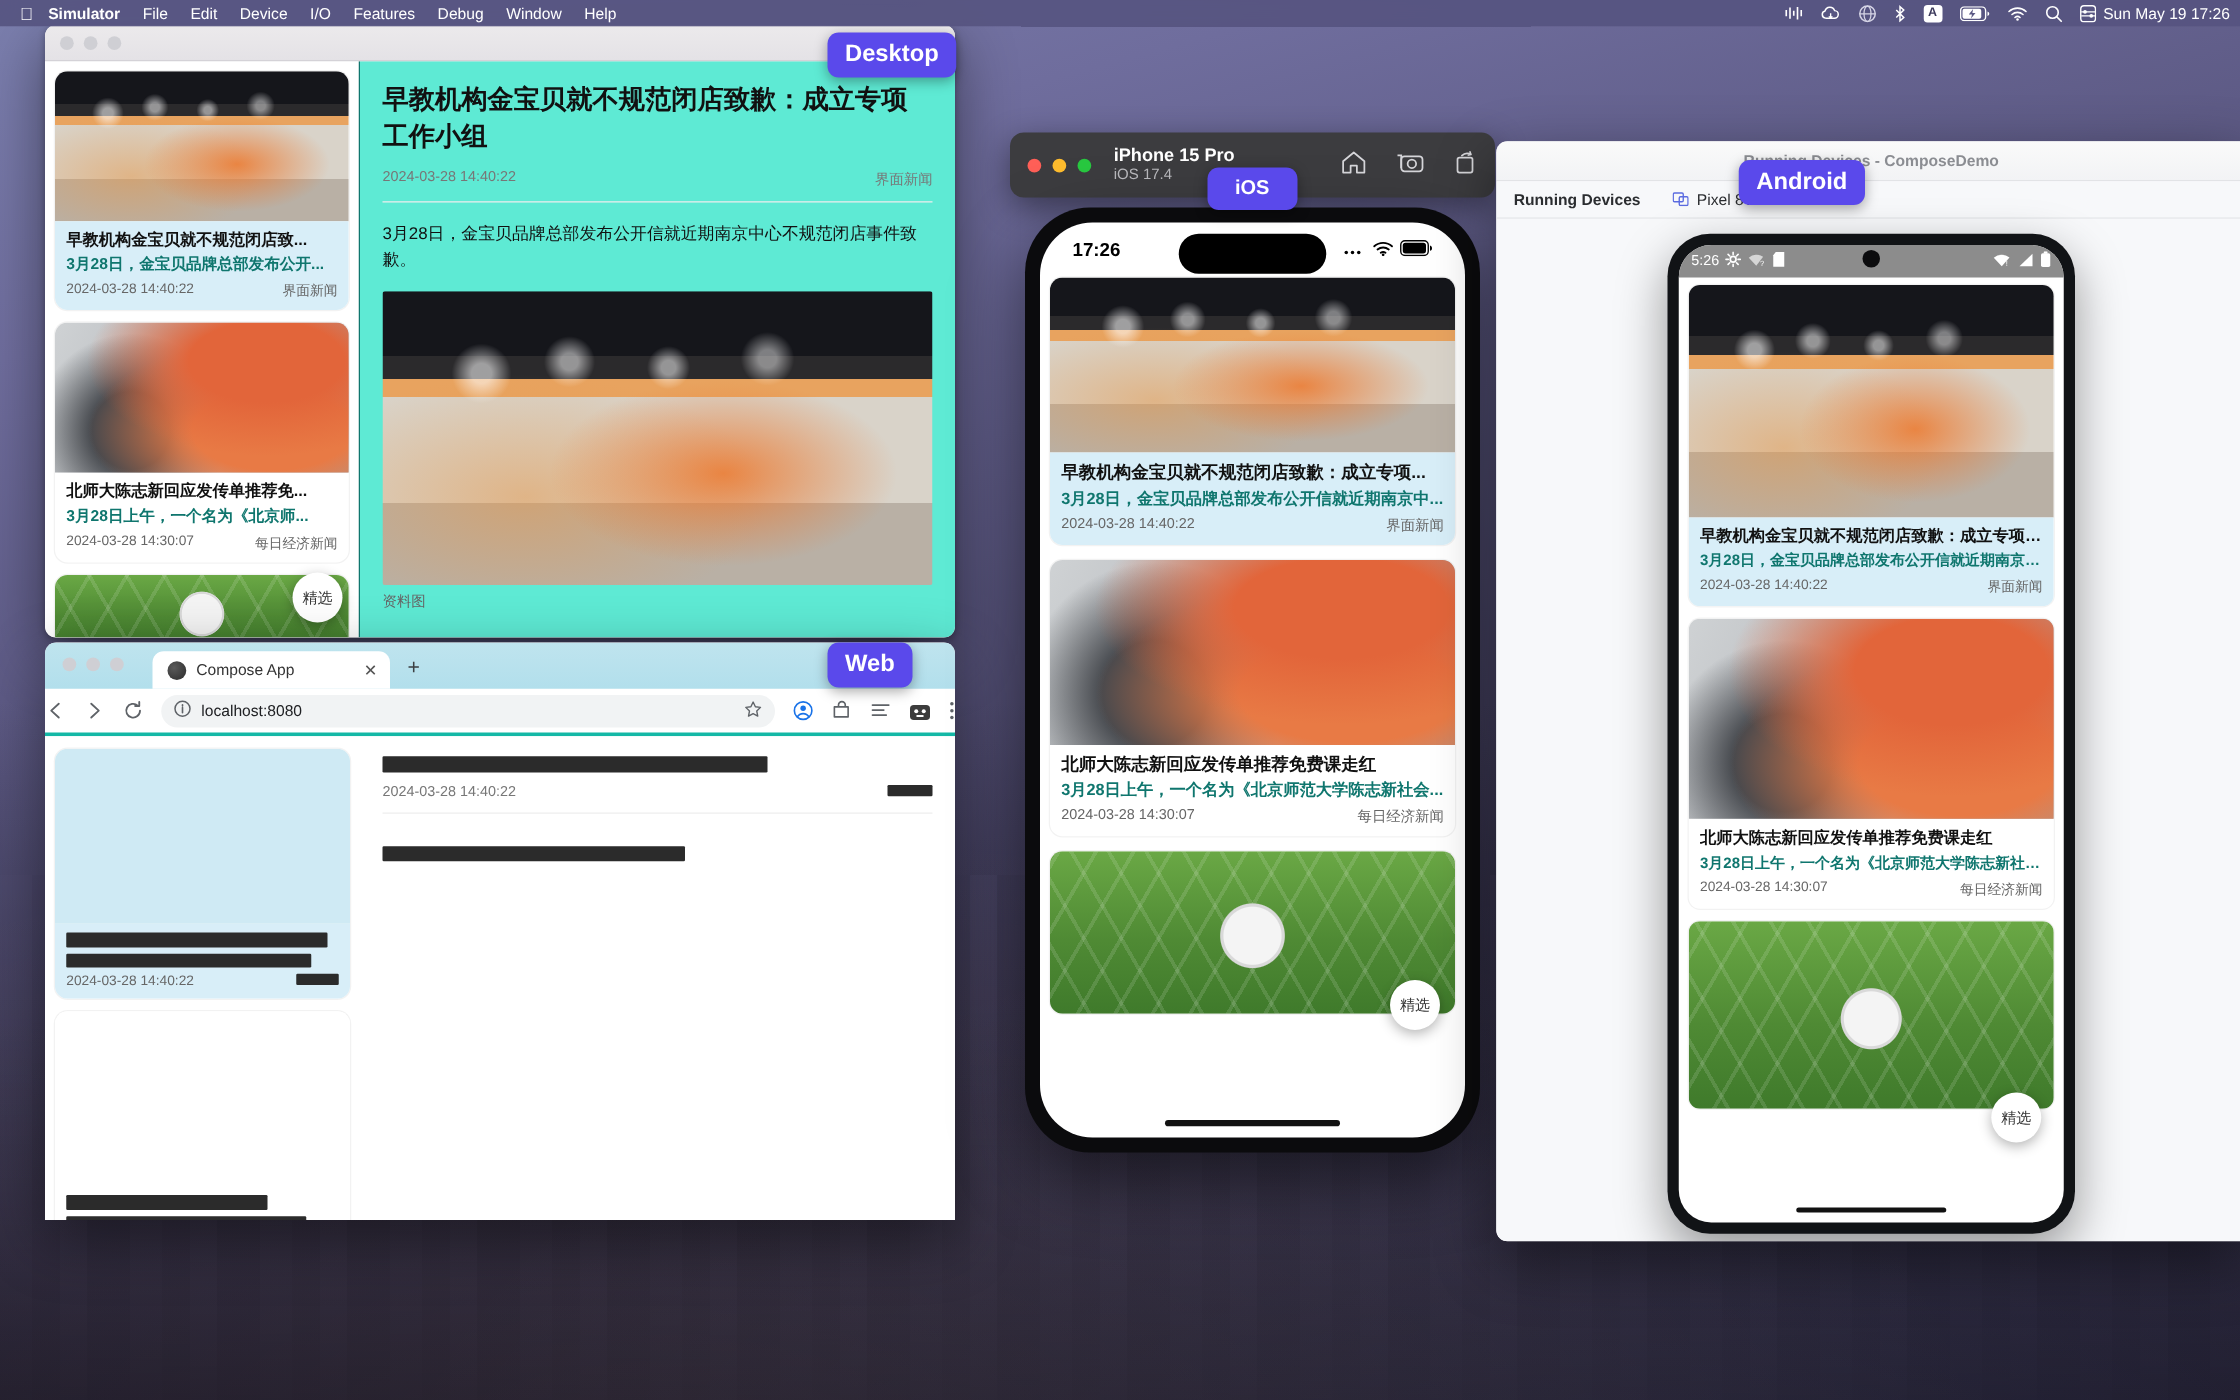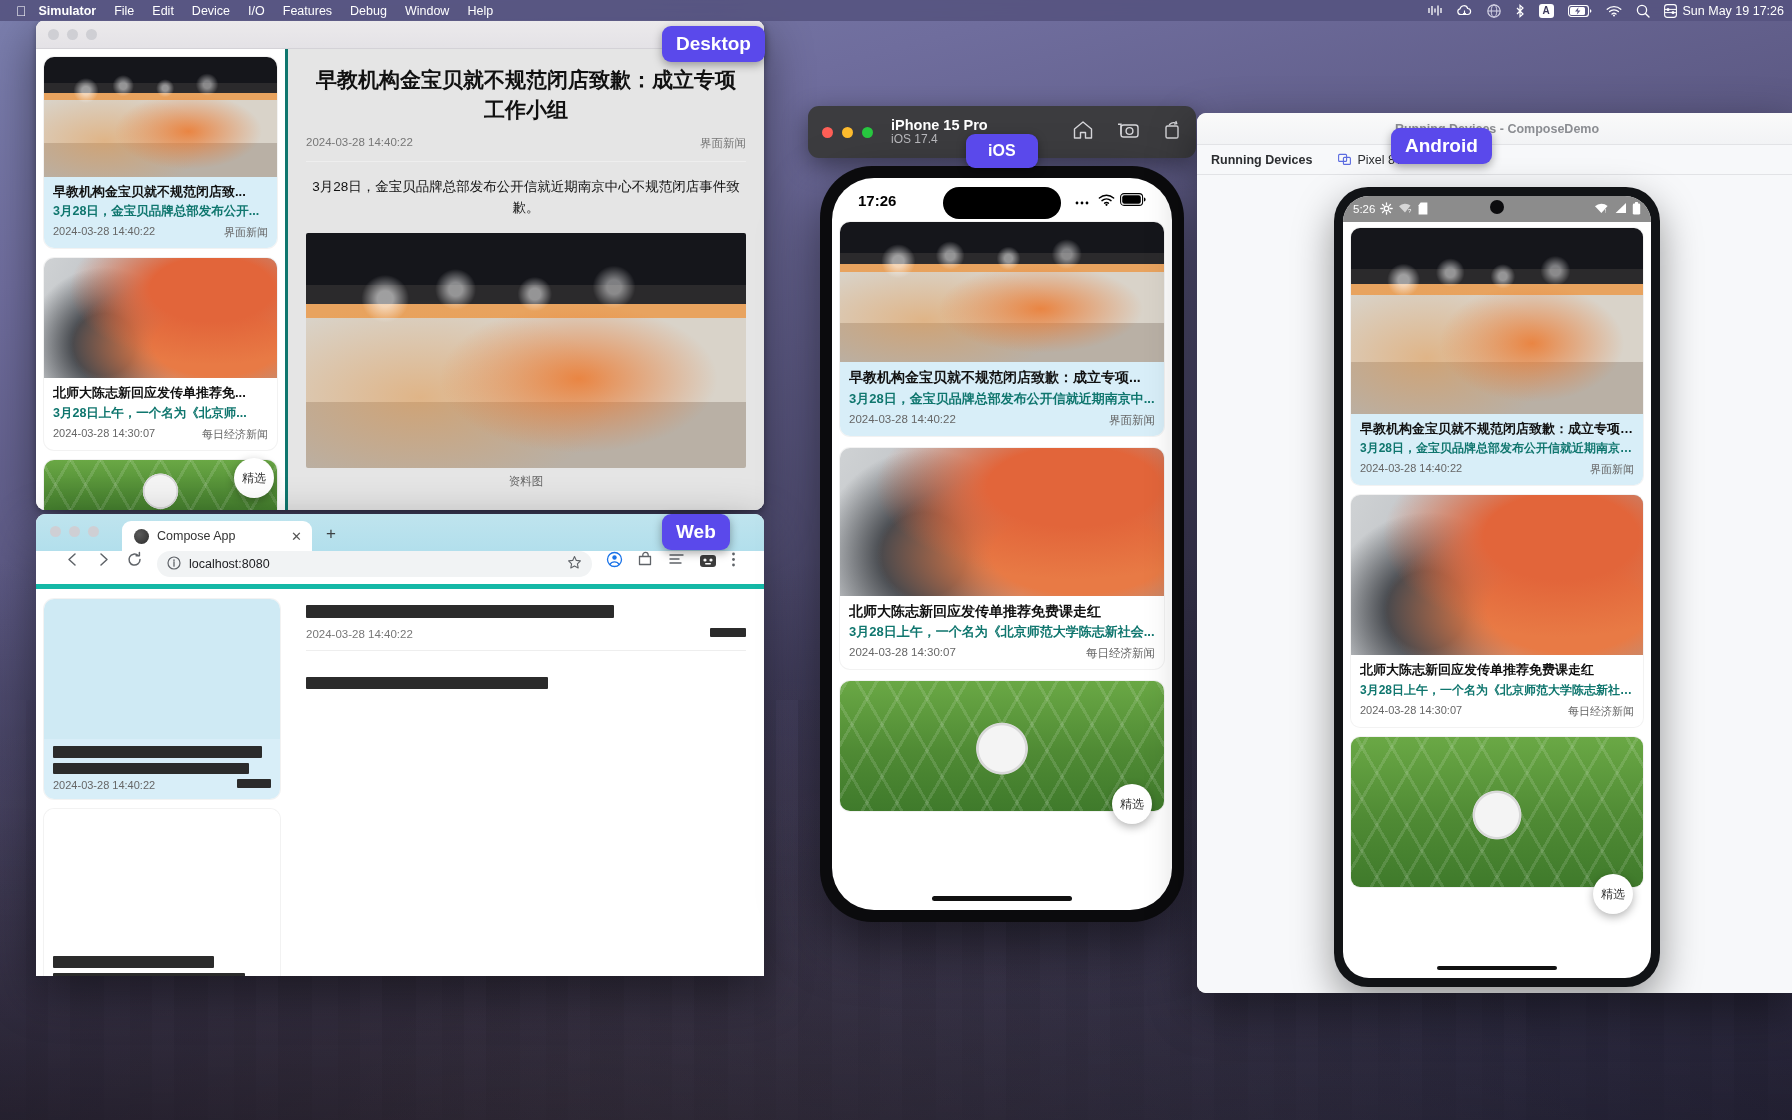--- a/index.html
+++ b/index.html
@@ -70,22 +70,22 @@
   .win-desktop .titlebar {
     height:29px; background:linear-gradient(#eceaec,#e4e2e6);
     border-bottom:1px solid #d4d2d7;
     display:flex;align-items:center;padding:0 12px; position:relative;
   }
   .win-desktop .title {
     position:absolute; left:0; right:0; text-align:center;
     font-size:12.5px; color:#7c7a80; font-weight:600;
   }
   .win-desktop .body { display:flex; height:461px; }
-  .dsk-list { width:252px; background:#fff; border-right:3px solid #0f766e; overflow:hidden; padding:8px 8px 0 8px; }
-  .dsk-detail { flex:1; background:#e5e5e5; padding:16px 18px; overflow:hidden;text-align:center; }
+  .dsk-list { width:252px; background:#fff; border-right:1px solid #0f766e; overflow:hidden; padding:8px 8px 0 8px; }
+  .dsk-detail { flex:1; background:#5eead4; padding:16px 18px; overflow:hidden; }
 
   .card { border-radius:10px; overflow:hidden; margin-bottom:10px; background:#fff;
           box-shadow:0 0 0 1px rgba(0,0,0,.05); }
   .card.selected .card-text { background:#d8eef8; }
   .card-img { height:120px; background-size:cover; background-position:center; }
   .card-text { padding:7px 9px 8px 9px; }
   .card-title { font-size:13px; font-weight:bold; color:#111; line-height:1.25;
     white-space:nowrap; overflow:hidden; text-overflow:ellipsis; }
   .card-desc { font-size:12.5px; color:#0f766e; margin-top:3px; font-weight:bold;
     white-space:nowrap; overflow:hidden; text-overflow:ellipsis; }
@@ -159,22 +159,22 @@
   }
   .web-tab .favicon {
     width:15px;height:15px;border-radius:50%;
     background:radial-gradient(circle at 35% 35%, #5a5a5a, #2b2b2b);
     position:relative;flex:none;
   }
   .web-tab .tab-title { flex:1; white-space:nowrap; overflow:hidden; text-overflow:ellipsis;}
   .web-tab .tab-close { color:#555; font-size:13px; }
   .web-newtab { margin:0 0 7px 14px; color:#3c4043; font-size:17px; }
   .web-toolbar {
-    height:38px; background:#fff; display:flex; align-items:flex-start; gap:14px;
-    padding:0 28px; border-bottom:5px solid #14b8a6;
+    height:38px; background:#fff; display:flex; align-items:center; gap:14px;
+    padding:0 0; border-bottom:3px solid #14b8a6;
   }
   .nav-ico { color:#5f6368; display:flex;align-items:center; }
   .omnibox {
     flex:1; height:26px; background:#f1f3f4; border-radius:13px;
     display:flex;align-items:center;gap:8px;padding:0 10px;
     font-size:12.5px;color:#202124;
   }
   .omnibox .star { margin-left:auto; color:#5f6368; }
   .web-content { display:flex; height:387px; background:#fff; }
   .web-list { width:252px; padding:10px 8px 0 8px; }

